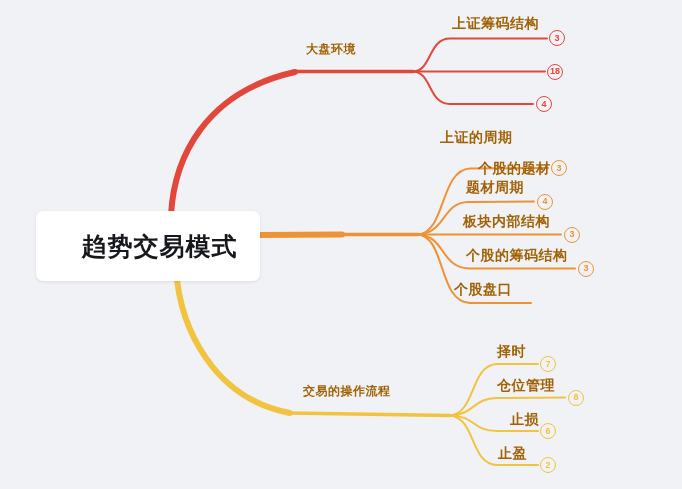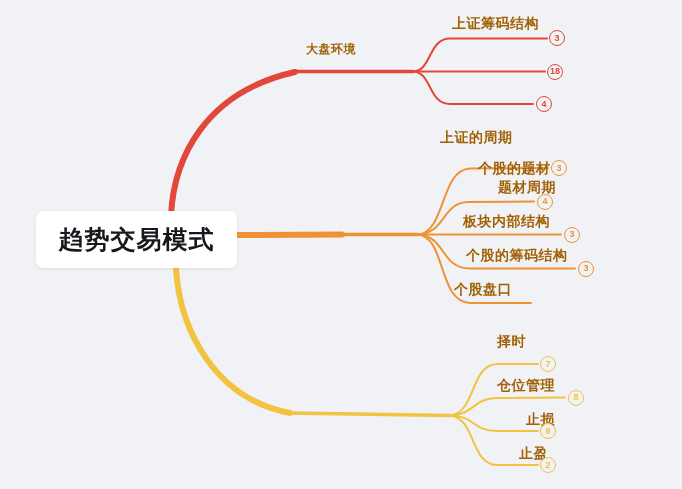--- a/index.html
+++ b/index.html
@@ -4,26 +4,27 @@
 <style>
   html,body{margin:0;padding:0;}
   .canvas{
     position:relative;width:682px;height:489px;overflow:hidden;
     background:#f1f2f5;
     font-family:"Liberation Sans","DejaVu Sans",sans-serif;
   }
   .lines{position:absolute;left:0;top:0;}
   .lines path{fill:none;stroke-linecap:round;stroke-linejoin:round;}
   .central{
-    position:absolute;left:36px;top:211px;width:201px;height:57px;
+    position:absolute;left:36px;top:211px;width:201px;height:70px;
     background:#ffffff;border-radius:7px;
     box-shadow:0 1px 3px rgba(40,40,60,.10);
     display:flex;align-items:center;justify-content:center;
     font-size:25px;font-weight:700;color:#17181d;letter-spacing:1px;
     z-index:3;
+    padding-left:23px;
   }
   .label{
     position:absolute;white-space:nowrap;color:#a16207;font-weight:700;z-index:2;text-align:center;
   }
   .main-label{font-size:12px;letter-spacing:0.5px;}
   .sub-label{font-size:14px;letter-spacing:0.5px;}
   .badge{
     position:absolute;width:16px;height:16px;border-radius:50%;
     border:1.5px solid #999;background:#f1f2f5;box-sizing:border-box;
     display:flex;align-items:center;justify-content:center;
@@ -62,31 +63,32 @@
   <div class="central">趋势交易模式</div>
 
   <span class="label main-label" style="left:306px;top:41px;">大盘环境</span>
   <span class="label sub-label" style="left:452px;top:15px;">上证筹码结构</span>
   <span class="label sub-label" style="left:440px;top:85px;margin-top:44px;">上证的周期</span>
   <div class="badge" style="left: 549px; top: 30px; border-color: rgb(226, 71, 60); color: rgb(226, 71, 60);">3</div>
   <div class="badge" style="left: 547px; top: 63.5px; border-color: rgb(226, 71, 60); color: rgb(226, 71, 60);">18</div>
   <div class="badge" style="left: 536px; top: 96px; border-color: rgb(226, 71, 60); color: rgb(226, 71, 60);">4</div>
 
   <span class="label sub-label" style="left:466px;top:160px;margin-left:12px;">个股的题材</span>
-  <span class="label sub-label" style="left:466px;top:179px;margin-left:32px;">题材周期</span>
+  <span class="label sub-label" style="left:466px;top:179px;">题材周期</span>
   <span class="label sub-label" style="left:466px;top:247px;">个股的筹码结构</span>
   <span class="label sub-label" style="left:463px;top:213px;">板块内部结构</span>
   <span class="label sub-label" style="left:454px;top:281px;">个股盘口</span>
   <div class="badge" style="left: 551px; top: 160px; border-color: rgb(238, 147, 53); color: rgb(238, 147, 53);">3</div>
   <div class="badge" style="left: 537px; top: 193.5px; border-color: rgb(238, 147, 53); color: rgb(238, 147, 53);">4</div>
   <div class="badge" style="left: 564px; top: 226.5px; border-color: rgb(238, 147, 53); color: rgb(238, 147, 53);">3</div>
   <div class="badge" style="left: 578px; top: 260.5px; border-color: rgb(238, 147, 53); color: rgb(238, 147, 53);">3</div>
 
-  <span class="label sub-label" style="left:497px;top:333px;">择时</span>
+  <span class="label main-label" style="left:303px;top:383px;">交易的操作流程</span>
+  <span class="label sub-label" style="left:497px;top:343px;">择时</span>
   <span class="label sub-label" style="left:497px;top:377px;">仓位管理</span>
-  <span class="label sub-label" style="left:526px;top:411px;">止损</span>
-  <span class="label sub-label" style="left:519px;top:445px;">止盈</span>
+  <span class="label sub-label" style="left:510px;top:411px;">止损</span>
+  <span class="label sub-label" style="left:498px;top:445px;">止盈</span>
   <div class="badge" style="left: 540px; top: 356px; border-color: rgb(241, 195, 64); color: rgb(241, 195, 64);">7</div>
   <div class="badge" style="left: 568px; top: 389.5px; border-color: rgb(241, 195, 64); color: rgb(241, 195, 64);">8</div>
   <div class="badge" style="left: 540px; top: 423px; border-color: rgb(241, 195, 64); color: rgb(241, 195, 64);">6</div>
   <div class="badge" style="left: 540px; top: 457px; border-color: rgb(241, 195, 64); color: rgb(241, 195, 64);">2</div>
 
 </div>
 
 </body></html>

